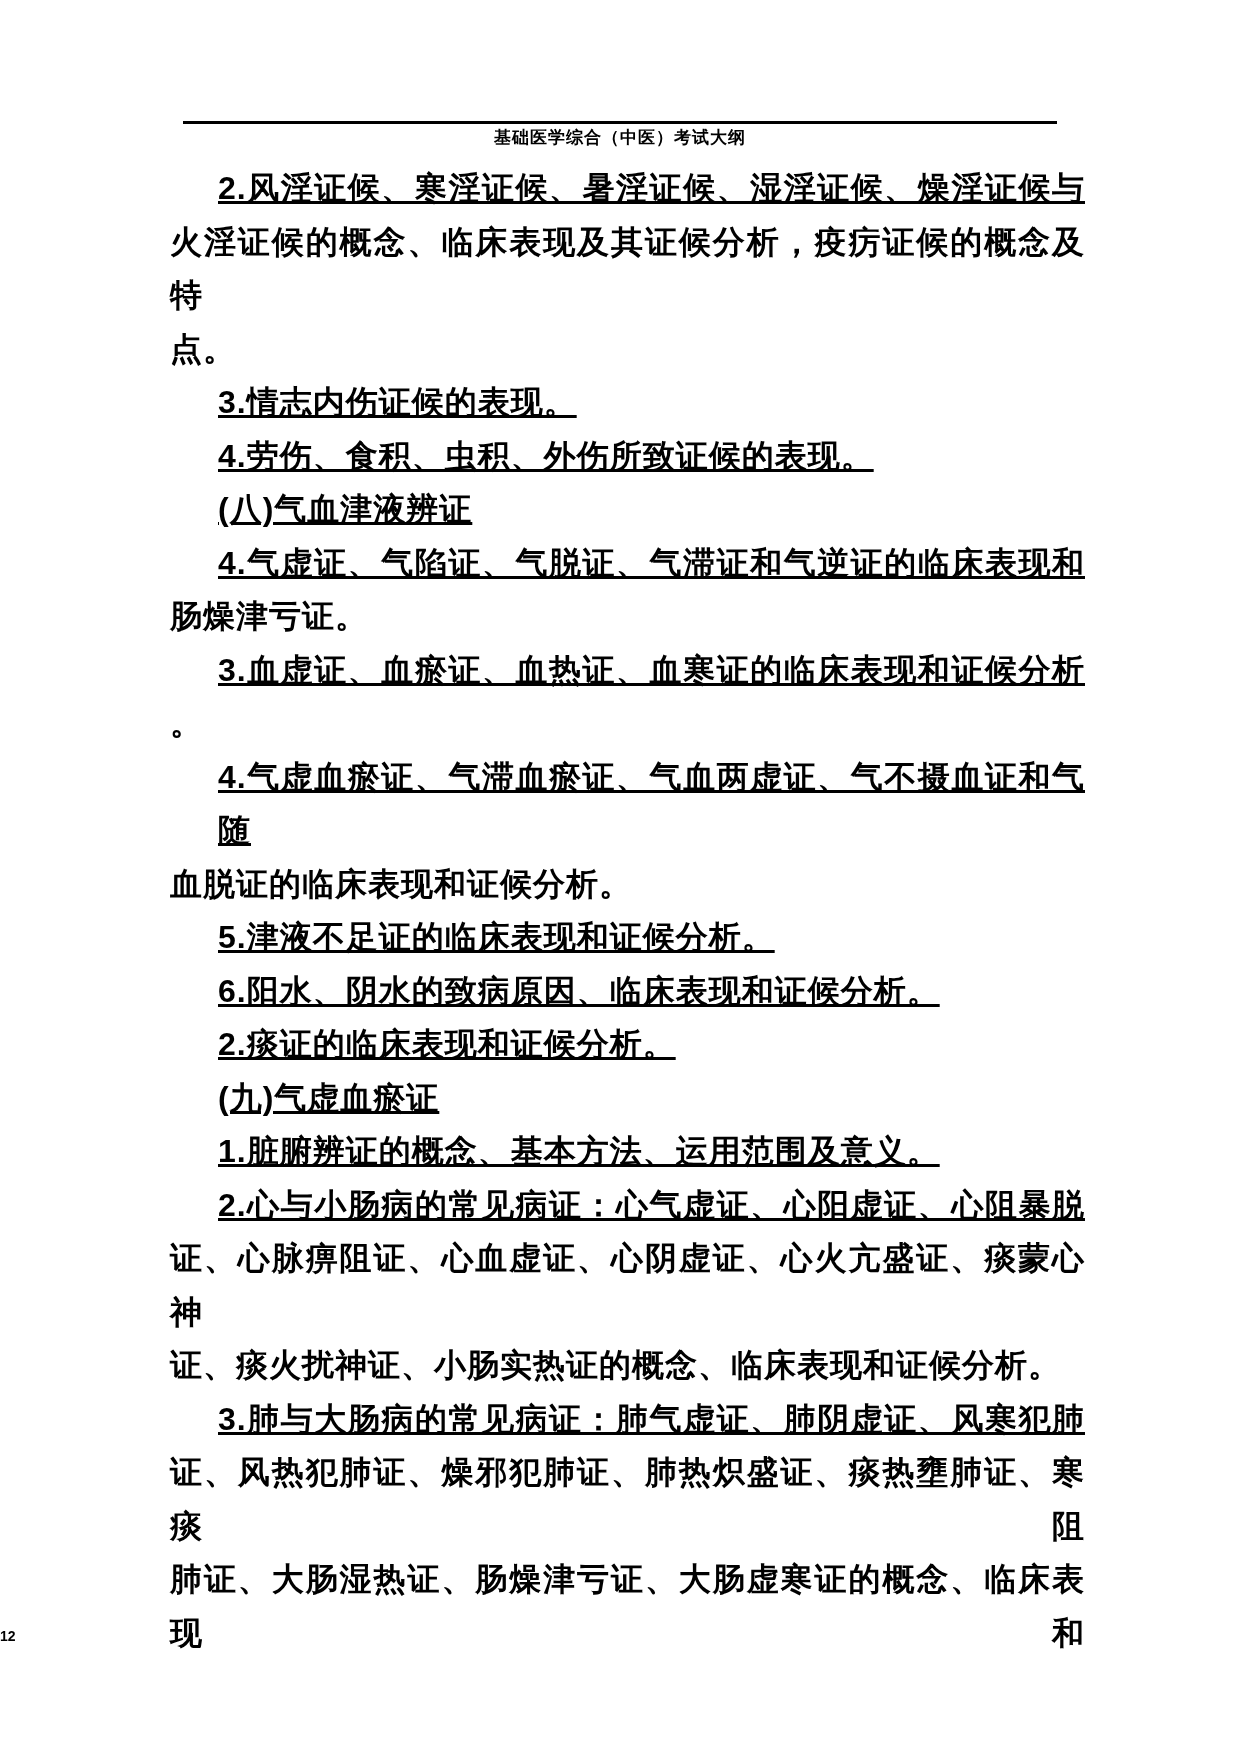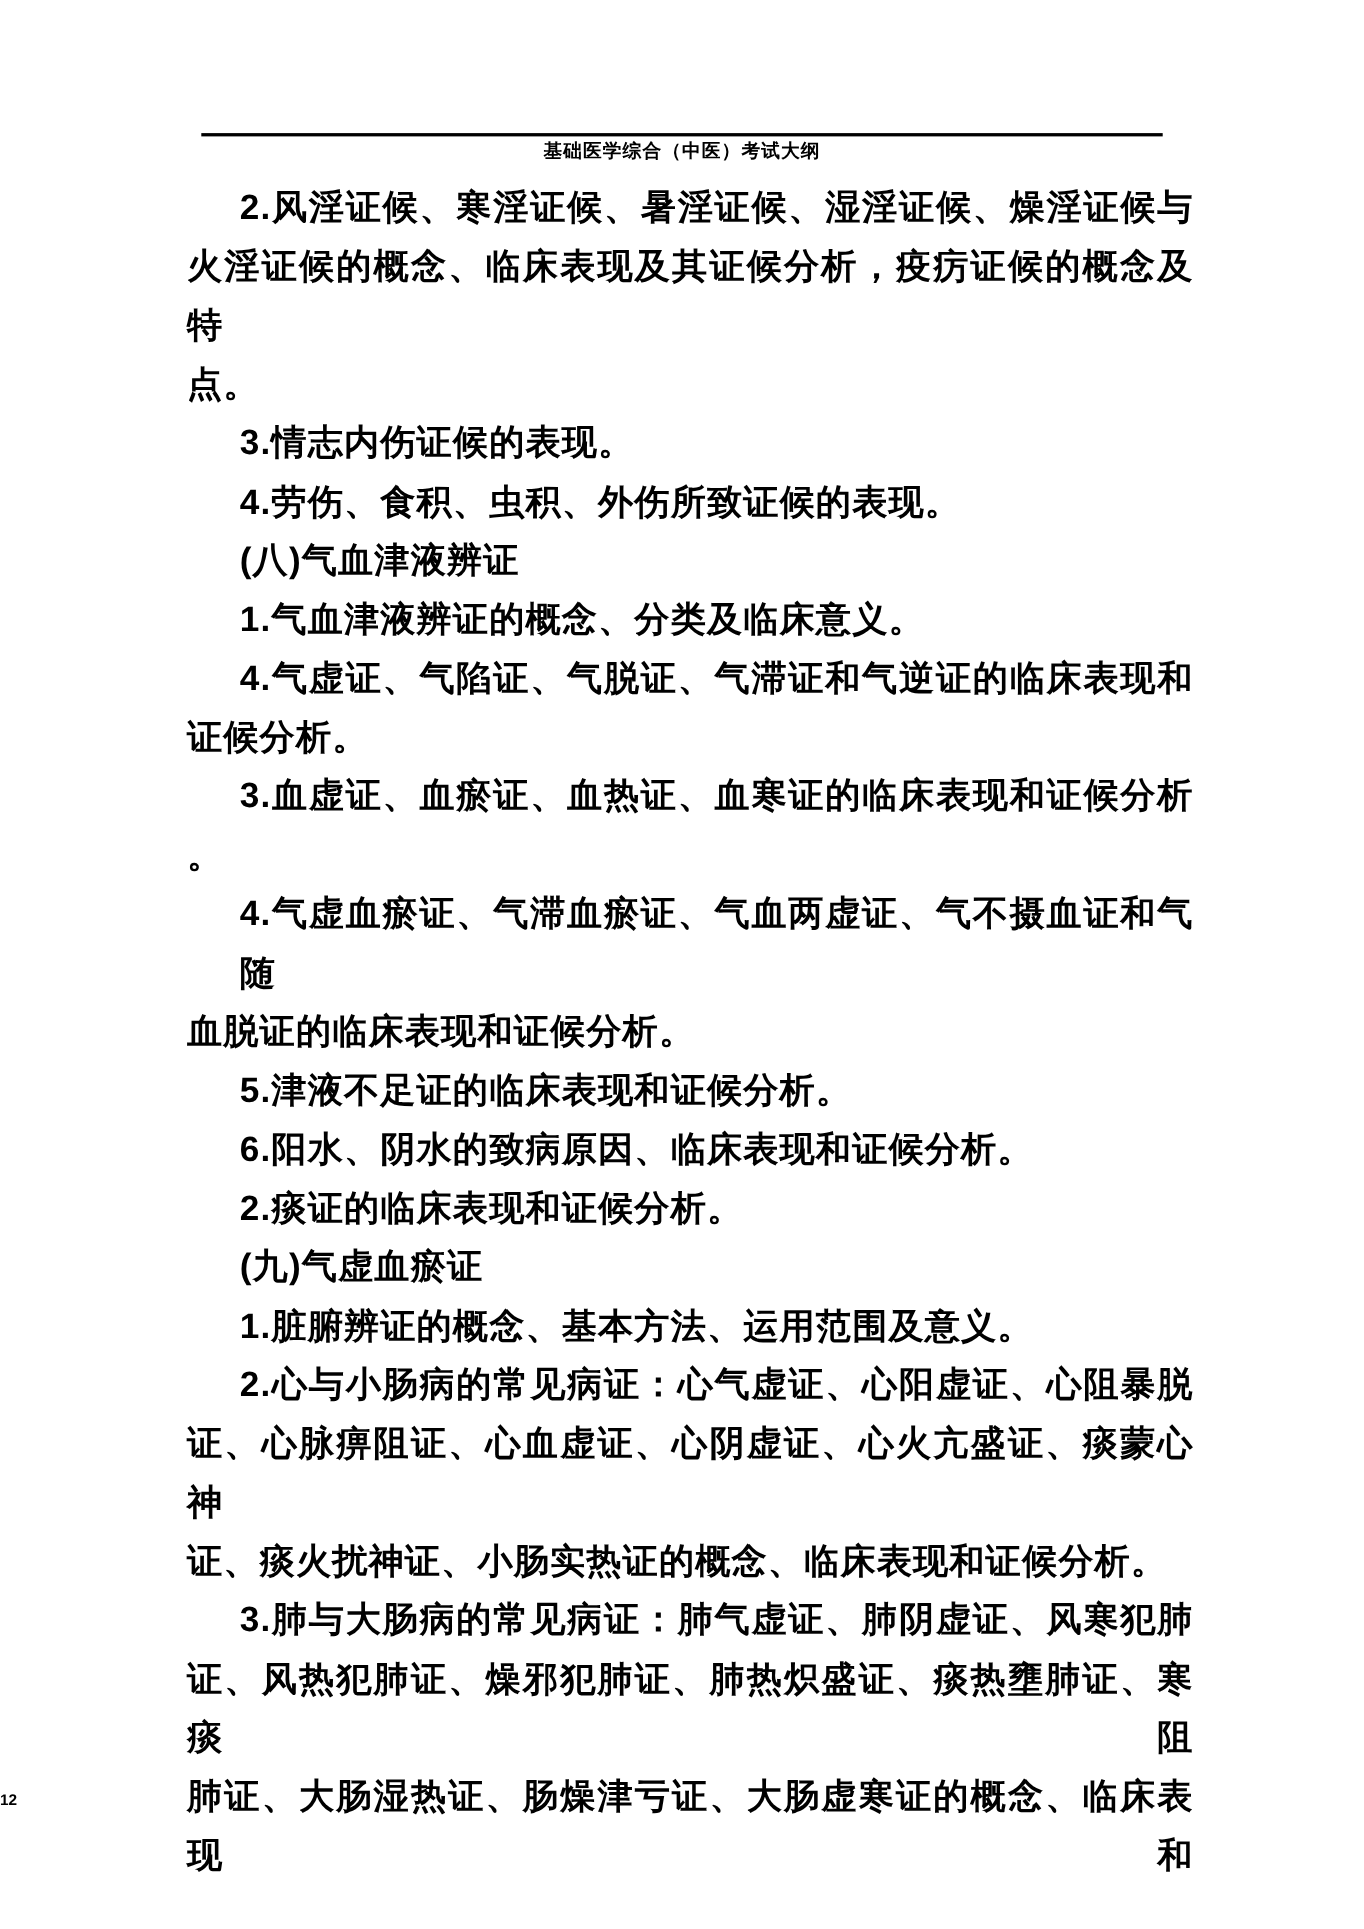--- a/index.html
+++ b/index.html
@@ -44,20 +44,21 @@
     font-weight: bold;
     line-height: 53.5px;
     letter-spacing: 1px;
   }
   .line {
     white-space: nowrap;
     text-align: left;
   }
   .line.indent {
     padding-left: 48px;
+    text-decoration: underline;
   }
   .line.full {
     white-space: normal;
     text-align: justify;
     text-align-last: justify;
     text-justify: inter-character;
   }
   .page-number {
     position: absolute;
     left: 0;
@@ -77,23 +78,22 @@
 
   <div class="page-title">基础医学综合（中医）考试大纲</div>
 
   <div class="doc-body">
       <div class="line indent full">2.风淫证候、寒淫证候、暑淫证候、湿淫证候、燥淫证候与</div>
       <div class="line full">火淫证候的概念、临床表现及其证候分析，疫疠证候的概念及特</div>
       <div class="line">点。</div>
       <div class="line indent">3.情志内伤证候的表现。</div>
       <div class="line indent">4.劳伤、食积、虫积、外伤所致证候的表现。</div>
       <div class="line indent">(八)气血津液辨证</div>
-      <div class="line indent">1.气血津液辨证的概念、分类及临床意义。</div>
       <div class="line indent full">4.气虚证、气陷证、气脱证、气滞证和气逆证的临床表现和</div>
-      <div class="line">证候分析。</div>
+      <div class="line">肠燥津亏证。</div>
       <div class="line indent full">3.血虚证、血瘀证、血热证、血寒证的临床表现和证候分析</div>
       <div class="line">。</div>
       <div class="line indent full">4.气虚血瘀证、气滞血瘀证、气血两虚证、气不摄血证和气随</div>
       <div class="line">血脱证的临床表现和证候分析。</div>
       <div class="line indent">5.津液不足证的临床表现和证候分析。</div>
       <div class="line indent">6.阳水、阴水的致病原因、临床表现和证候分析。</div>
       <div class="line indent">2.痰证的临床表现和证候分析。</div>
       <div class="line indent">(九)气虚血瘀证</div>
       <div class="line indent">1.脏腑辨证的概念、基本方法、运用范围及意义。</div>
       <div class="line indent full">2.心与小肠病的常见病证：心气虚证、心阳虚证、心阻暴脱</div>

